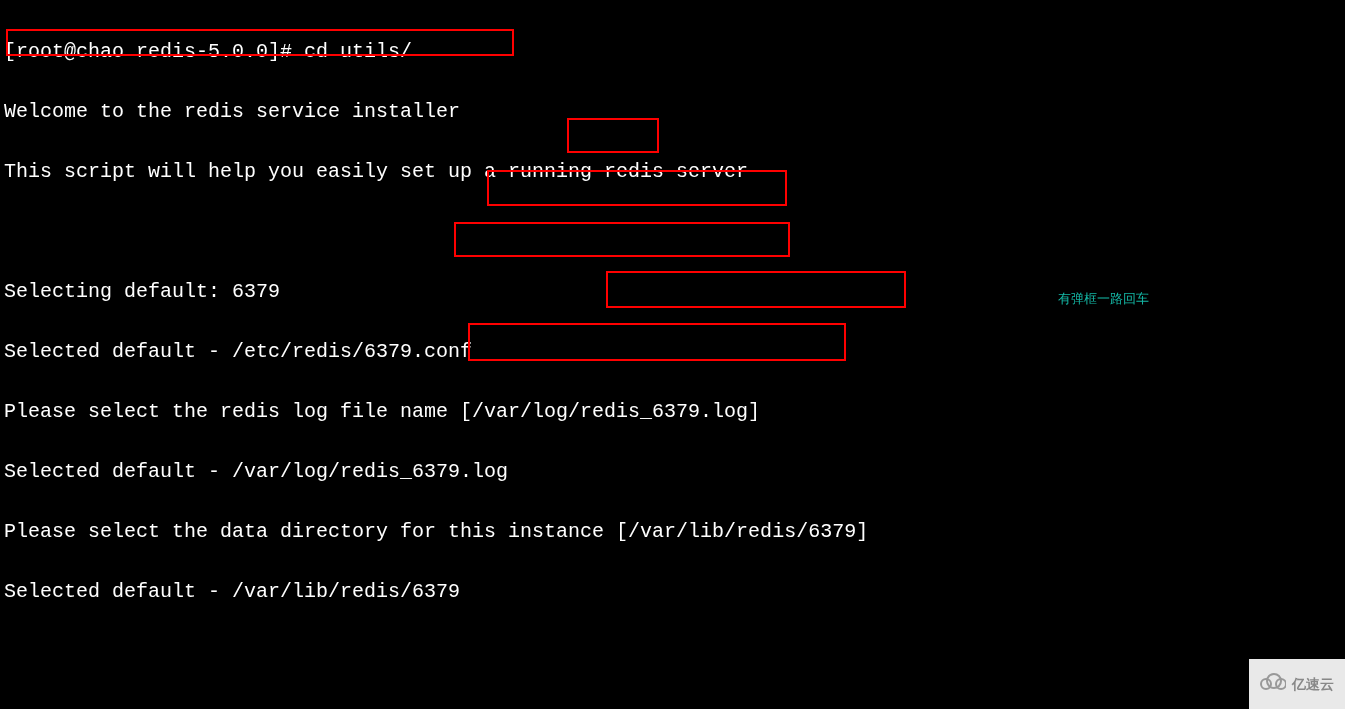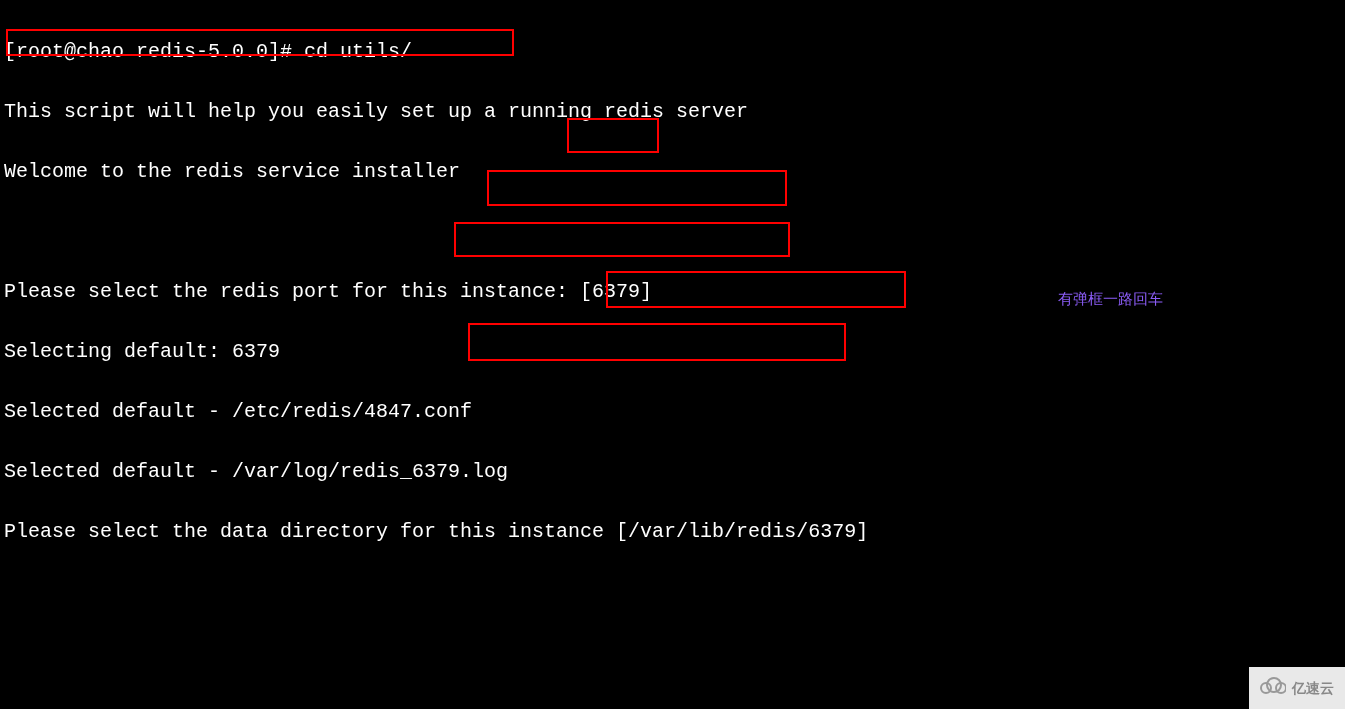--- a/index.html
+++ b/index.html
@@ -22,58 +22,59 @@
     .box-1 { position: absolute; border: 2px solid #f00; left: 6px;   top: 29px;  width: 508px; height: 27px; pointer-events: none; }
     .box-2 { position: absolute; border: 2px solid #f00; left: 567px; top: 118px; width: 92px;  height: 35px; pointer-events: none; }
     .box-3 { position: absolute; border: 2px solid #f00; left: 487px; top: 170px; width: 300px; height: 36px; pointer-events: none; }
     .box-4 { position: absolute; border: 2px solid #f00; left: 454px; top: 222px; width: 336px; height: 35px; pointer-events: none; }
     .box-5 { position: absolute; border: 2px solid #f00; left: 606px; top: 271px; width: 300px; height: 37px; pointer-events: none; }
     .box-6 { position: absolute; border: 2px solid #f00; left: 468px; top: 323px; width: 378px; height: 38px; pointer-events: none; }
     .annotation {
       position: absolute;
       left: 1058px;
       top: 286px;
-      color: #8b5cf6;
-      font-size: 15px;
+      color: #14b8a6;
+      font-size: 13px;
       font-family: 'SimSun','Microsoft YaHei',sans-serif;
     }
     .watermark {
       position: absolute;
       right: 0;
       bottom: 0;
       width: 96px;
-      height: 42px;
+      height: 50px;
       background: #e9e9e9;
       display: flex;
       align-items: center;
       justify-content: center;
       gap: 2px;
     }
     .wm-icon { color: #888; font-size: 20px; letter-spacing: -4px; }
     .wm-text {
       color: #888;
       font-size: 14px;
       font-weight: bold;
       font-family: 'Microsoft YaHei','SimSun',sans-serif;
       margin-left: 4px;
     }
   </style>
 </head>
 <body>
 
 <div class="terminal">
 <span class="line">[root@chao redis-5.0.0]# cd utils/</span>
+<span class="line">Welcome to the redis service installer</span>
 <span class="line">This script will help you easily set up a running redis server</span>
-<span class="line">Welcome to the redis service installer</span>
 <span class="line"></span>
-<span class="line">Please select the redis port for this instance: [6379]</span>
 <span class="line">Selecting default: 6379</span>
-<span class="line">Selected default - /etc/redis/4847.conf</span>
+<span class="line">Selected default - /etc/redis/6379.conf</span>
+<span class="line">Please select the redis log file name [/var/log/redis_6379.log]</span>
 <span class="line">Selected default - /var/log/redis_6379.log</span>
 <span class="line">Please select the data directory for this instance [/var/lib/redis/6379]</span>
+<span class="line">Selected default - /var/lib/redis/6379</span>
 
 
 
 
 
 
 
 
 
 

